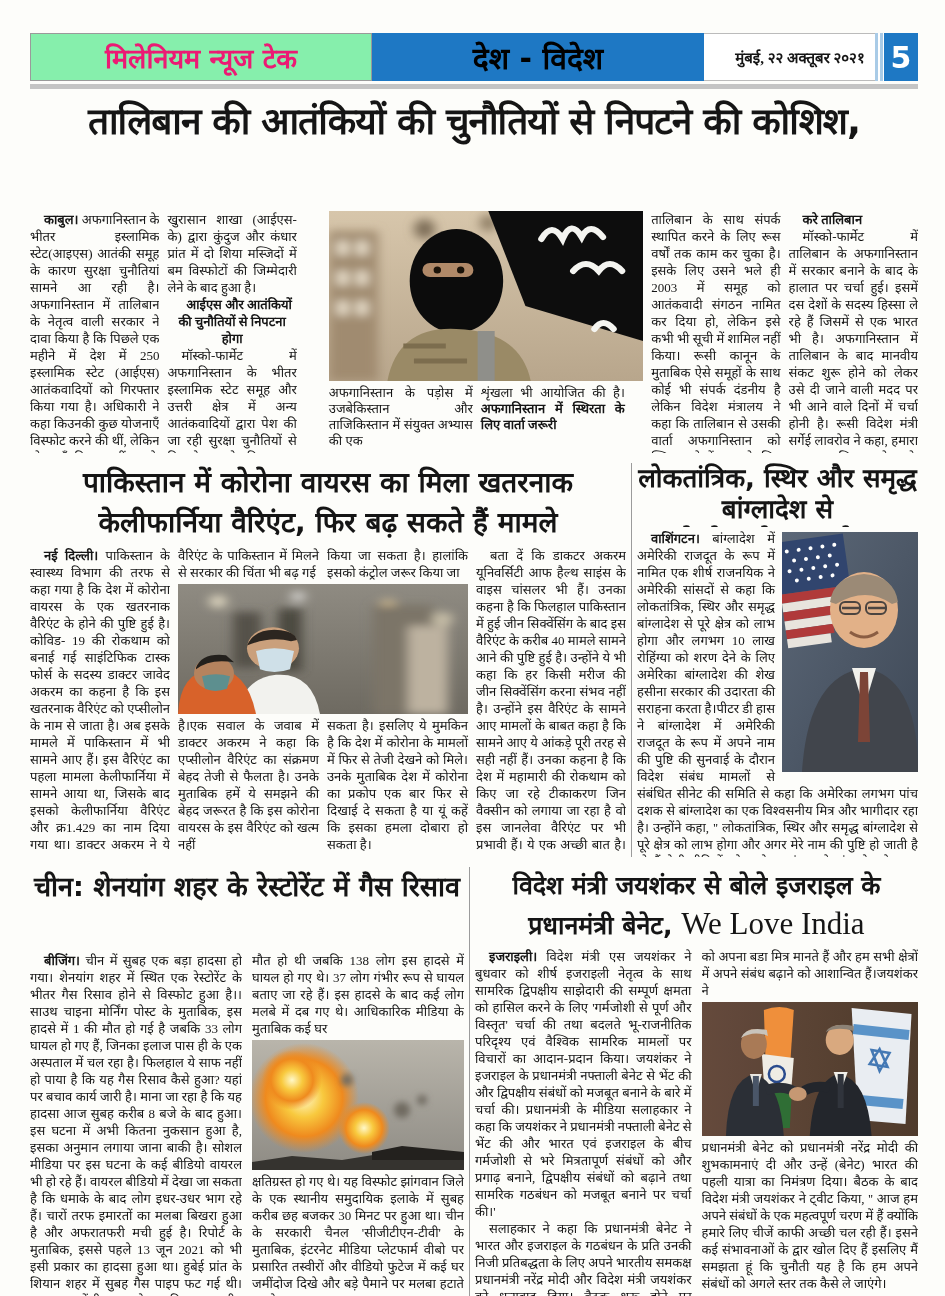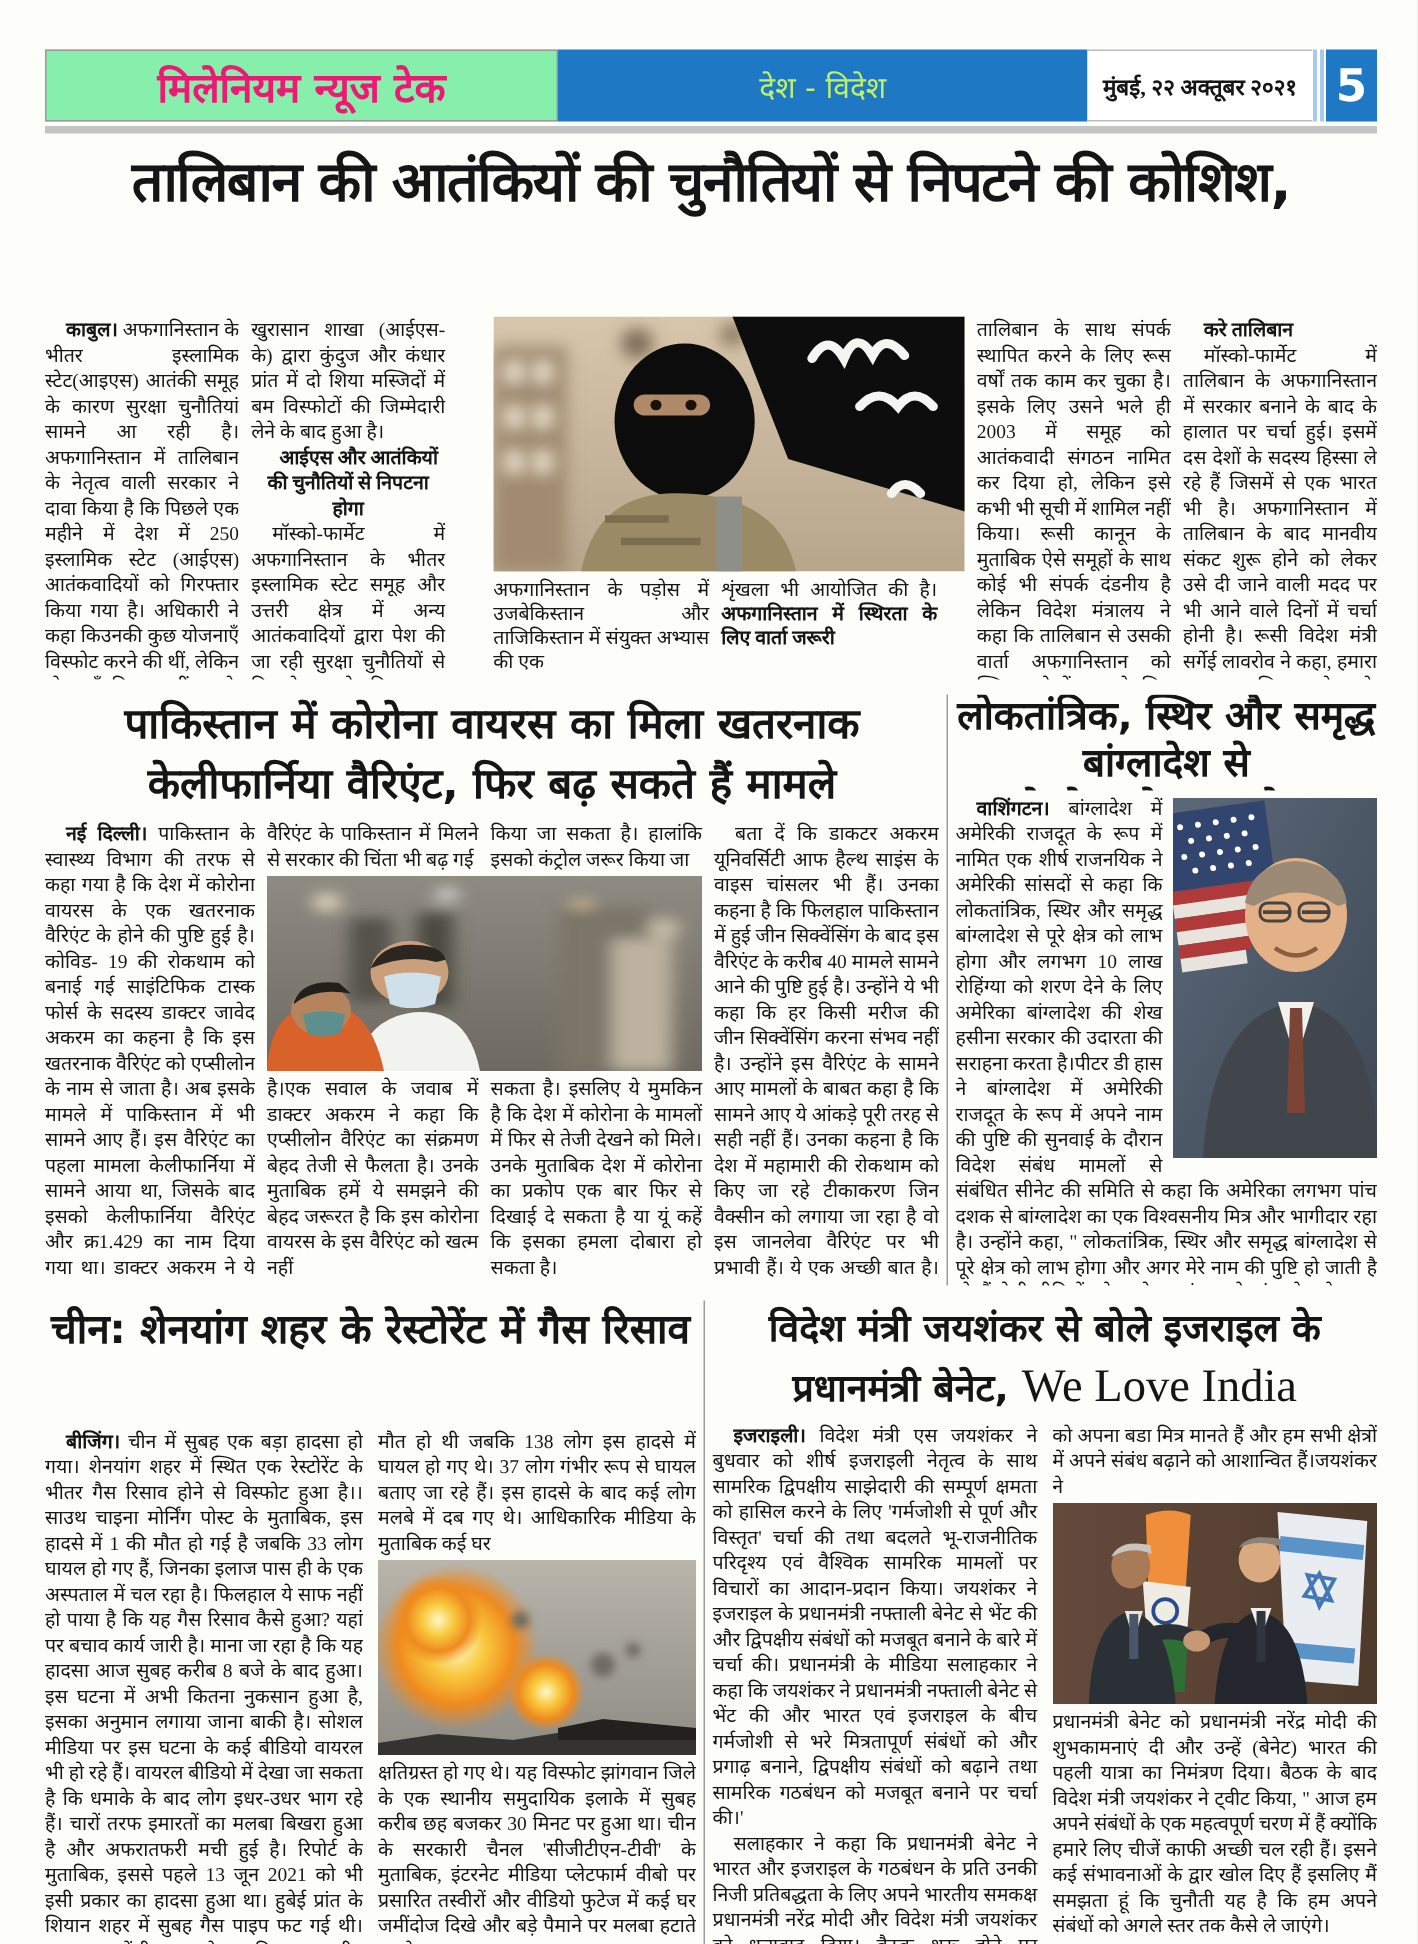--- a/index.html
+++ b/index.html
@@ -4,22 +4,22 @@
 <style>
   html,body{margin:0;padding:0;background:#e9e7e2;}
   .page{position:relative;width:945px;height:1296px;margin:0 auto;background:#fdfdfa;
         font-family:"Liberation Serif","DejaVu Serif",serif;color:#151515;overflow:hidden;
         box-sizing:border-box;padding:33px 27px 0 30px;}
   
   .masthead-row{display:flex;align-items:stretch;height:48px;}
   .masthead-box{width:340px;background:#86efac;border:1px solid #9a9a9a;display:flex;align-items:center;justify-content:center;}
   .masthead-name{color:#ec1a74;font-weight:bold;font-size:27px;font-family:"DejaVu Sans",sans-serif;}
   .section-bar{flex:1;background:#1e78c4;display:flex;align-items:center;justify-content:center;}
-  .section-title{color:#bef264;font-weight:normal;font-size:20px;font-family:"DejaVu Sans",sans-serif;}
-  .date-box{width:150px;background:#fff;display:flex;align-items:center;justify-content:center;border-top:1px solid #bbb;border-bottom:1px solid #bbb;}
+  .section-title{color:#000000;font-weight:bold;font-size:30px;font-family:"DejaVu Sans",sans-serif;}
+  .date-box{width:150px;background:#fff;display:flex;align-items:center;justify-content:center;border-top:1px solid #bbb;border-bottom:1px solid #bbb;padding-left:21px;}
   .date-text{font-weight:bold;font-size:15px;white-space:nowrap;}
   .pagenum-sep{width:9px;background:repeating-linear-gradient(90deg,#a9cbe7 0 3px,#fff 3px 5px);}
   .pagenum-box{width:34px;background:#1e78c4;display:flex;align-items:center;justify-content:center;}
   .pagenum{color:#fff;font-weight:bold;font-size:30px;font-family:"DejaVu Sans",sans-serif;}
   .header-rule{height:5px;background:#c4c4c4;margin-top:3px;}
   
   .bodytext{font-size:13px;line-height:17px;text-align:justify;text-justify:inter-word;}
   .bodytext p{margin:0;text-indent:14px;}
   .dateline{font-weight:bold;}
   .crosshead{font-weight:bold;text-align:center;text-indent:0;margin:1px 0;}

